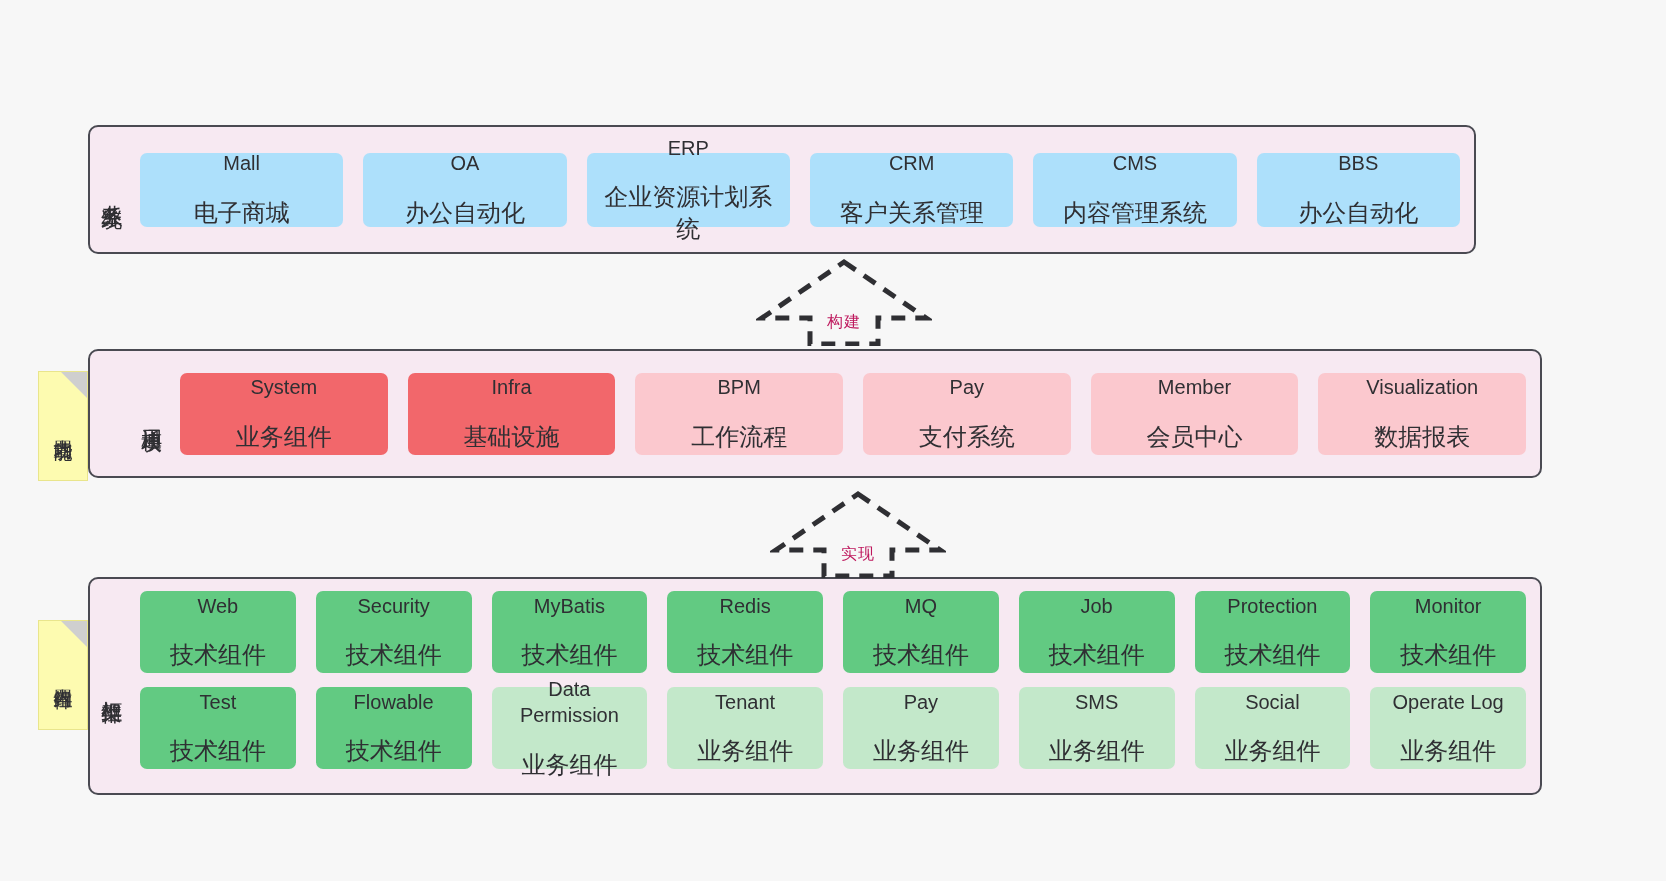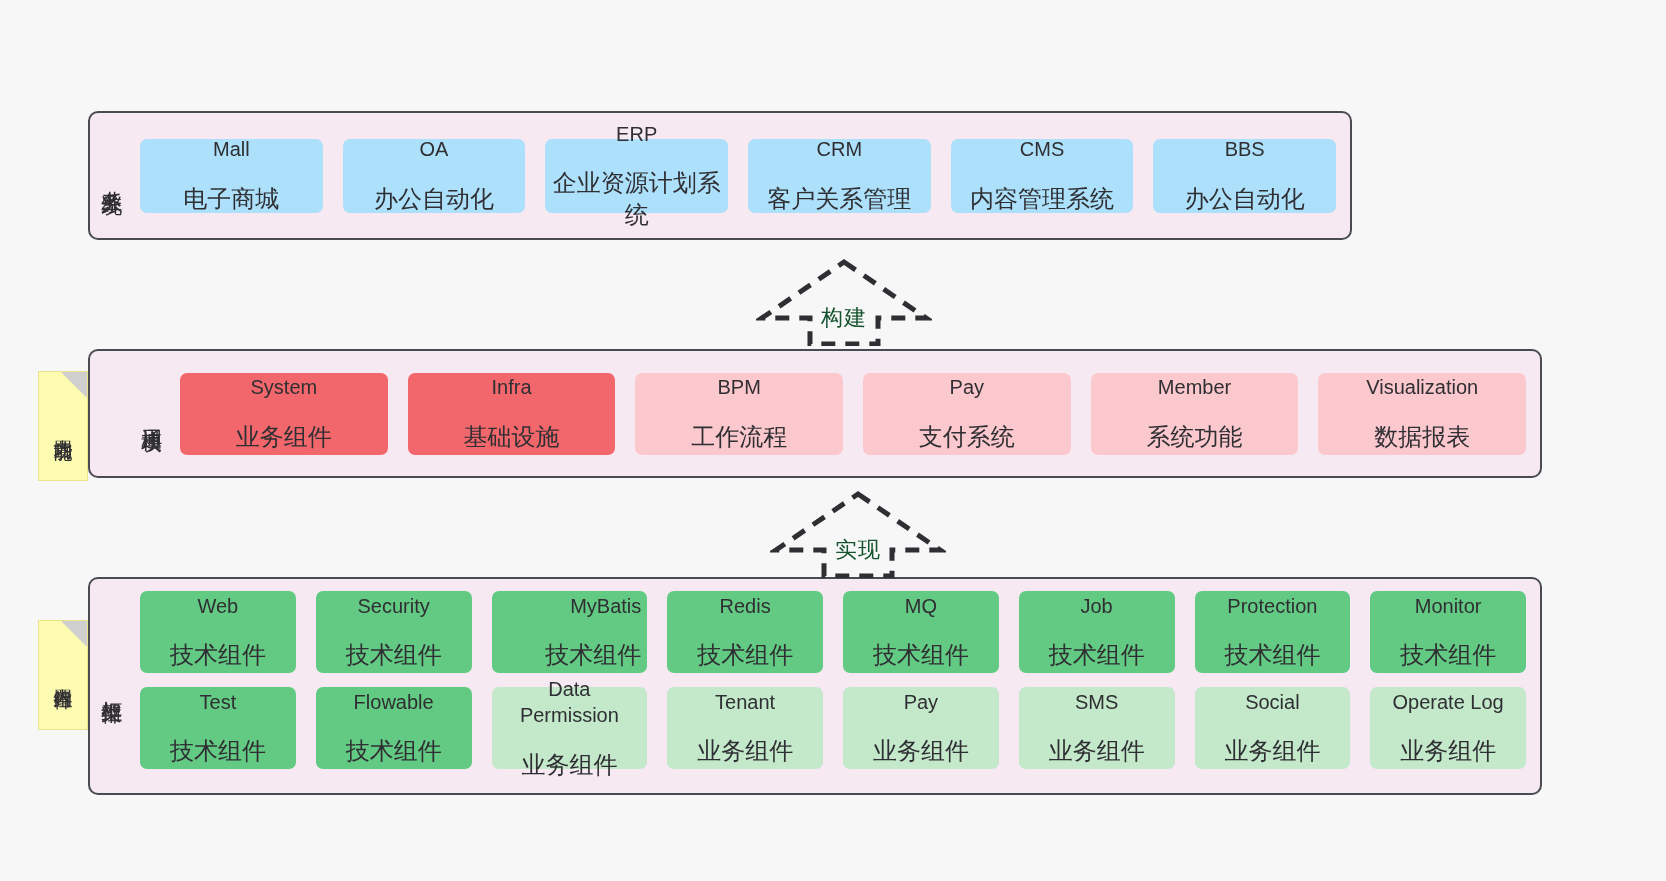--- a/index.html
+++ b/index.html
@@ -78,21 +78,21 @@
     font-size: 20px;
     color: #2f2f33;
   }
   .box .b-sub {
     font-size: 24px;
     color: #2f2f33;
     margin-top: 20px;
   }
 
   
-  #layer-business { left: 88px;  top: 111px; width: 1264px; height: 129px; justify-content: space-between; }
+  #layer-business { left: 88px;  top: 125px; width: 1388px; height: 129px; justify-content: space-between; }
   #layer-business .box-row { height: 74px; }
 
   #layer-common   { left: 88px;  top: 349px; width: 1454px; height: 129px; }
   #layer-common .box-row { height: 82px; }
 
   #layer-framework{ left: 88px;  top: 577px; width: 1454px; height: 218px; }
   #layer-framework .layer-body { gap: 14px; padding: 2px 14px 14px 6px; }
   #layer-framework .box-row { height: 82px; }
 
   
@@ -129,22 +129,22 @@
   .arrow-group { position: absolute; z-index: 2; }
   #arrow-build   { left: 756px; top: 256px; width: 176px; height: 90px; }
   #arrow-impl    { left: 770px; top: 488px; width: 176px; height: 90px; }
   .arrow-group svg { display: block; }
   .arrow-label {
     position: absolute;
     left: 0;
     right: 0;
     bottom: 13px;
     text-align: center;
-    font-size: 22px;
-    color: #14532d;
+    font-size: 16px;
+    color: #be185d;
     letter-spacing: 1px;
     pointer-events: none;
   }
 </style>
 </head>
 <body style="background: rgb(247, 247, 247);">
 
 <div id="canvas">
 
   <div class="layer" id="layer-business" style="background: rgb(247, 233, 242); border-color: rgb(74, 74, 82);">
@@ -206,21 +206,21 @@
         <div class="box" style="background: rgb(251, 200, 206);">
           <div class="b-title">BPM</div>
           <div class="b-sub">工作流程</div>
         </div>
         <div class="box" style="background: rgb(251, 200, 206);">
           <div class="b-title">Pay</div>
           <div class="b-sub">支付系统</div>
         </div>
         <div class="box" style="background: rgb(251, 200, 206);">
           <div class="b-title">Member</div>
-          <div class="b-sub">系统功能</div>
+          <div class="b-sub">会员中心</div>
         </div>
         <div class="box" style="background: rgb(251, 200, 206);">
           <div class="b-title">Visualization</div>
           <div class="b-sub">数据报表</div>
         </div>
       </div>
     </div>
   </div>
 
   <div class="arrow-group" id="arrow-impl">
@@ -241,21 +241,21 @@
 
       <div class="box-row">
         <div class="box" style="background: rgb(98, 202, 130);">
           <div class="b-title">Web</div>
           <div class="b-sub">技术组件</div>
         </div>
         <div class="box" style="background: rgb(98, 202, 130);">
           <div class="b-title">Security</div>
           <div class="b-sub">技术组件</div>
         </div>
-        <div class="box" style="background: rgb(98, 202, 130); align-items: flex-end;">
+        <div class="box" style="background: rgb(98, 202, 130);">
           <div class="b-title">MyBatis</div>
           <div class="b-sub">技术组件</div>
         </div>
         <div class="box" style="background: rgb(98, 202, 130);">
           <div class="b-title">Redis</div>
           <div class="b-sub">技术组件</div>
         </div>
         <div class="box" style="background: rgb(98, 202, 130);">
           <div class="b-title">MQ</div>
           <div class="b-sub">技术组件</div>

